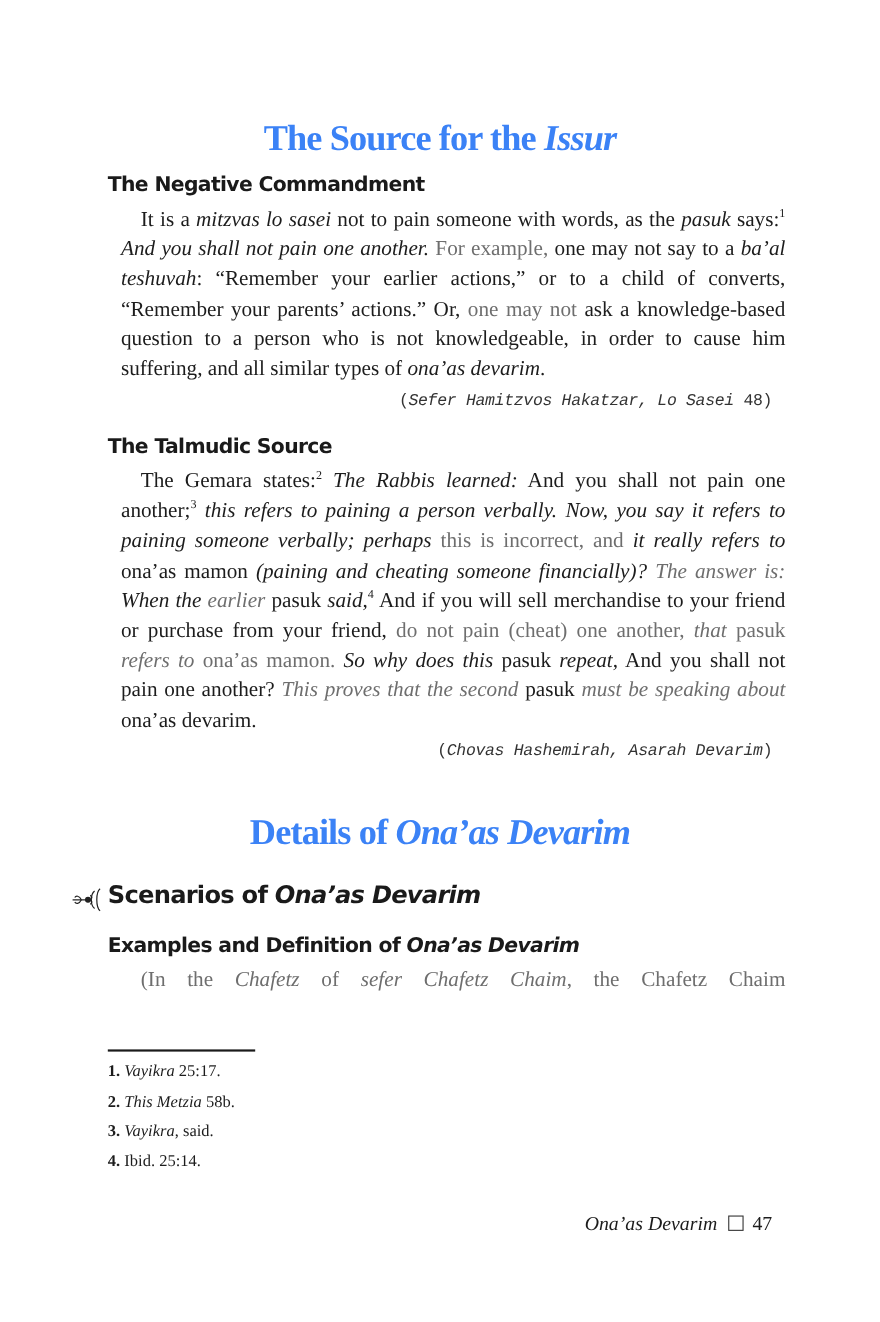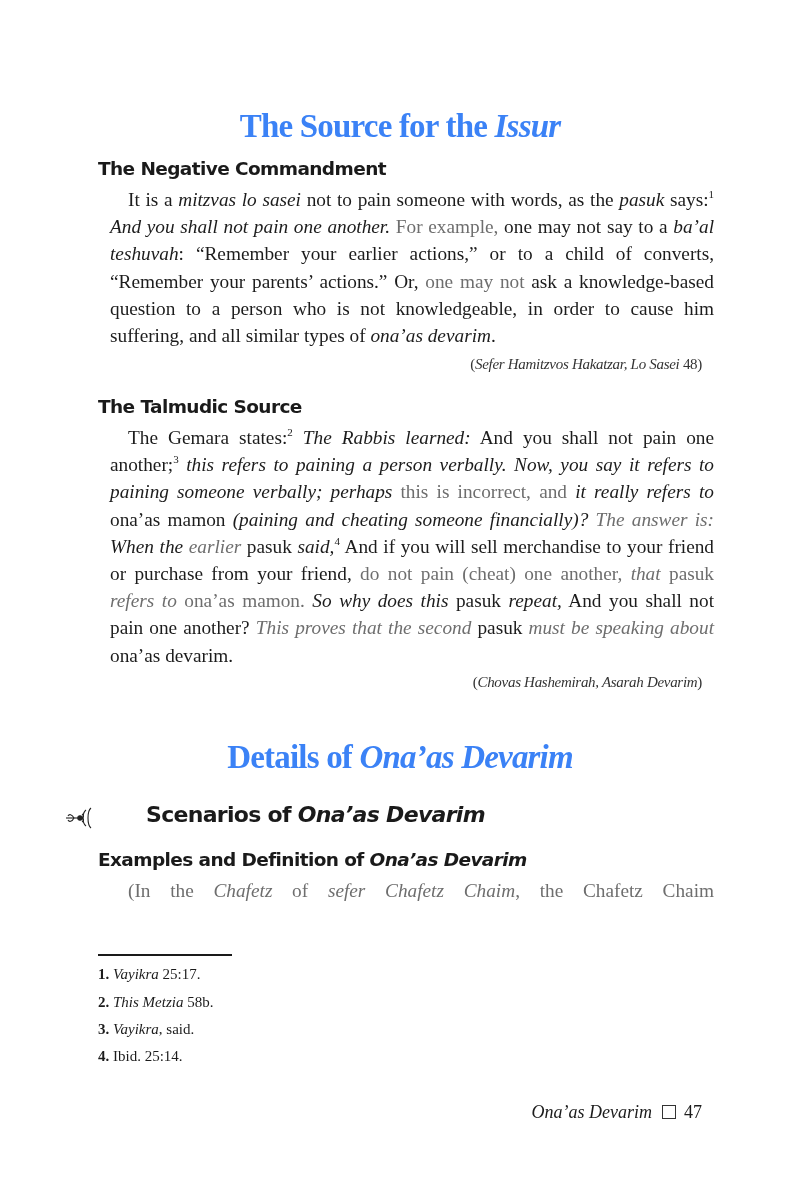--- a/index.html
+++ b/index.html
@@ -2,23 +2,23 @@
 <html><head>
 <meta charset="utf-8">
 <style>
   html, body { margin:0; padding:0; background:#ffffff; }
   body { width:800px; height:1202px; position:relative; overflow:hidden; color:#1c1c1c;
          font-family:"Liberation Serif", serif; }
   .page { position:absolute; left:98px; top:0; width:604px; }
   .h1 { position:absolute; left:0; width:604px; text-align:center;
         font-family:Liberation Serif, serif; font-weight:bold; font-size:33px; letter-spacing:-0.8px; color:#3b82f6; }
   .h2 { position:absolute; left:0; font-family:"DejaVu Sans", sans-serif; font-weight:bold; font-size:18.5px; letter-spacing:-0.6px; color:#1a1a1a; }
-  .h2b { position:absolute; left:0; font-family:"DejaVu Sans", sans-serif; font-weight:bold; font-size:22px; letter-spacing:-0.7px; color:#1a1a1a;margin-left:48px; }
+  .h2b { position:absolute; left:0; font-family:"DejaVu Sans", sans-serif; font-weight:bold; font-size:22px; letter-spacing:-0.7px; color:#1a1a1a; }
   .para { position:absolute; left:0; width:604px; font-size:19.3px; line-height:27.2px; text-align:justify; text-indent:18px;margin-left:12px; }
-  .src { position:absolute; right:0; font-family:Liberation Serif, serif; font-size:15px; font-weight:300; letter-spacing:-0.3px; color:#333; }
+  .src { position:absolute; right:0; font-family:Liberation Mono, monospace; font-size:15px; font-weight:300; letter-spacing:-0.3px; color:#333; }
   .src i, .src em { font-style:italic; }
   .g { color:#6e6e6e; }
   sup { font-size:11px; vertical-align:8px; line-height:0; }
   i { font-style:italic; }
   .fnrule { position:absolute; left:98px; top:954px; width:134px; height:2px; background:#1a1a1a; }
   .fn { position:absolute; left:98px; font-size:15px; color:#1c1c1c; }
   .fn b { font-weight:bold; }
   .folio { position:absolute; right:98px; top:1102px; font-size:18px; color:#1c1c1c; }
   .box { display:inline-block; width:12px; height:12px; border:1.3px solid #333; vertical-align:-1px; margin:0 8px 0 10px; }
   .orn { position:absolute; left:62px; top:806px; width:32px; height:24px; }

